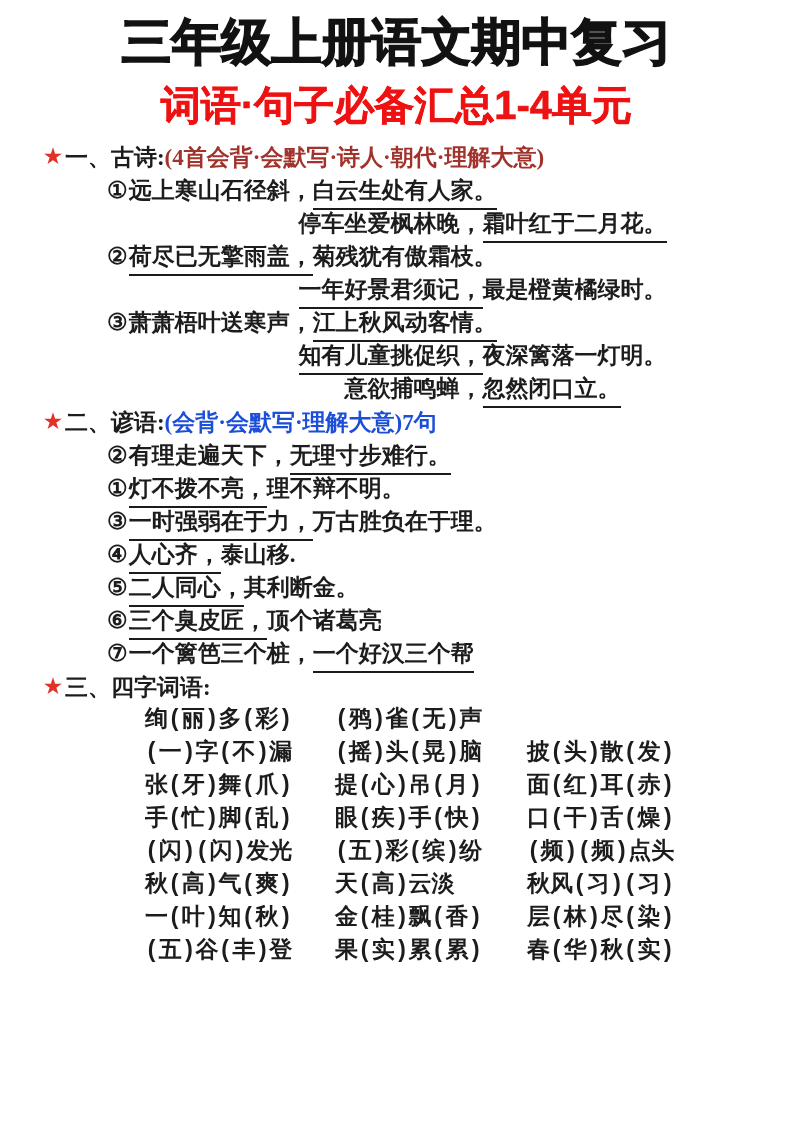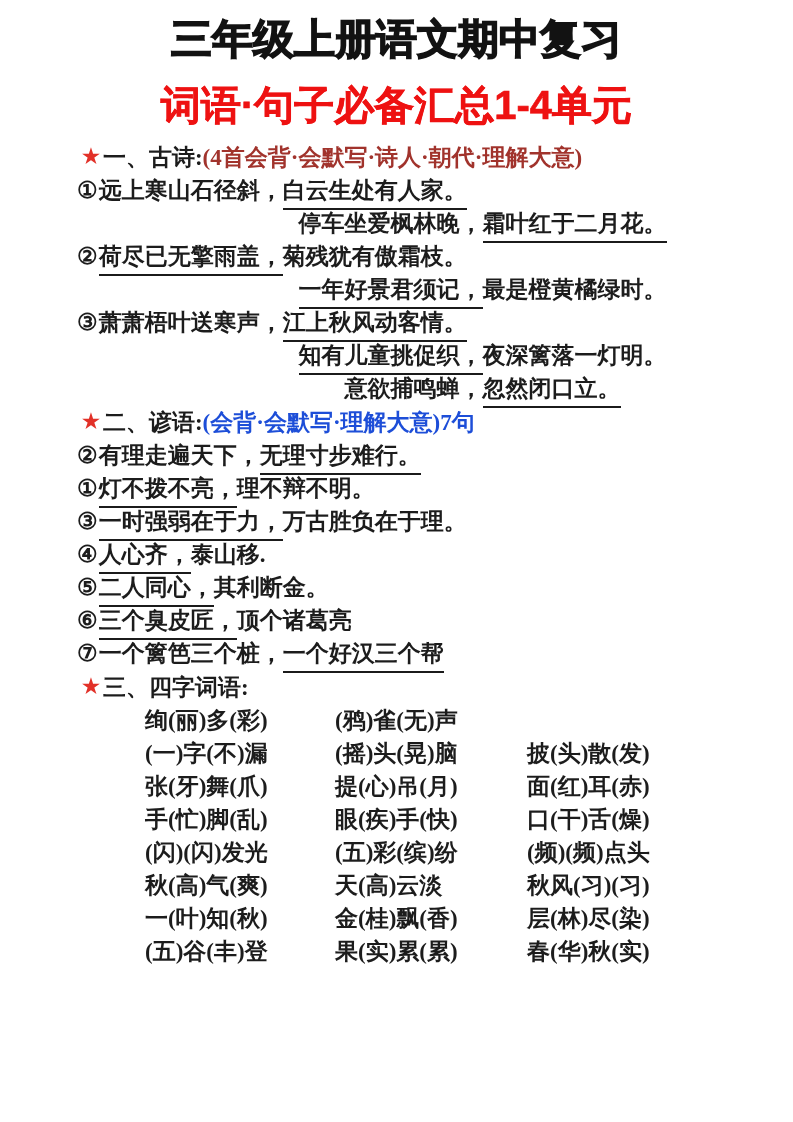--- a/index.html
+++ b/index.html
@@ -3,45 +3,45 @@
 <meta charset="utf-8">
 <style>
   html,body{margin:0;padding:0;}
   body{
     width:793px;height:1122px;background:#ffffff;overflow:hidden;
     font-family:"Liberation Serif",serif;color:#1c1c1c;
   }
   .page{position:relative;width:793px;height:1122px;}
   .title{
     text-align:center;margin:12px 9px 0;
-    font-family:Liberation Mono, monospace;
-    font-weight:900;font-size:41px;line-height:60px;
+    font-family:Liberation Serif, serif;
+    font-weight:900;font-size:50px;line-height:60px;
     color:#121212;letter-spacing:0px;
     -webkit-text-stroke:1.5px #121212;
   }
   .subtitle{
     text-align:center;margin:14px 0 0;
     font-family:"Liberation Sans",sans-serif;
     font-weight:900;font-size:40px;line-height:38px;
     color:#ee1212;
     -webkit-text-stroke:0.6px #ee1212;
   }
   .content{margin-top:16px;font-size:23px;font-weight:700;line-height:33px;}
   .section{margin:0;}
-  .section-header{padding-left:82px;white-space:nowrap;}
+  .section-header{padding-left:44px;white-space:nowrap;}
   .star{color:#e23128;font-size:20px;margin-right:3px;vertical-align:2px;}
   .sec-num,.sec-heading{color:#1c1c1c;}
   .note{color:#a1332c;}
-  .line{padding-left:77px;white-space:nowrap;}
+  .line{padding-left:107px;white-space:nowrap;}
   .line.cont{padding-left:172px;text-align:center;}
   .marker{letter-spacing:1px;}
   .seg{display:inline-block;}
   .seg.u{border-bottom:2px solid #1b1b1b;padding-bottom:1px;margin-bottom:-3px;}
   .word-row{display:flex;padding-left:145px;white-space:nowrap;}
-  .word-cell{display:inline-block;}
+  .word-cell{display:inline-block;font-family:Liberation Mono, monospace;}
   .word-cell:nth-child(1){width:190px;}
   .word-cell:nth-child(2){width:192px;}
 </style>
 </head>
 <body>
 
 <div class="page">
   <h1 class="title">三年级上册语文期中复习</h1>
   <h2 class="subtitle" style="color: rgb(238, 18, 18);">词语·句子必备汇总1-4单元</h2>
   <div class="content">

